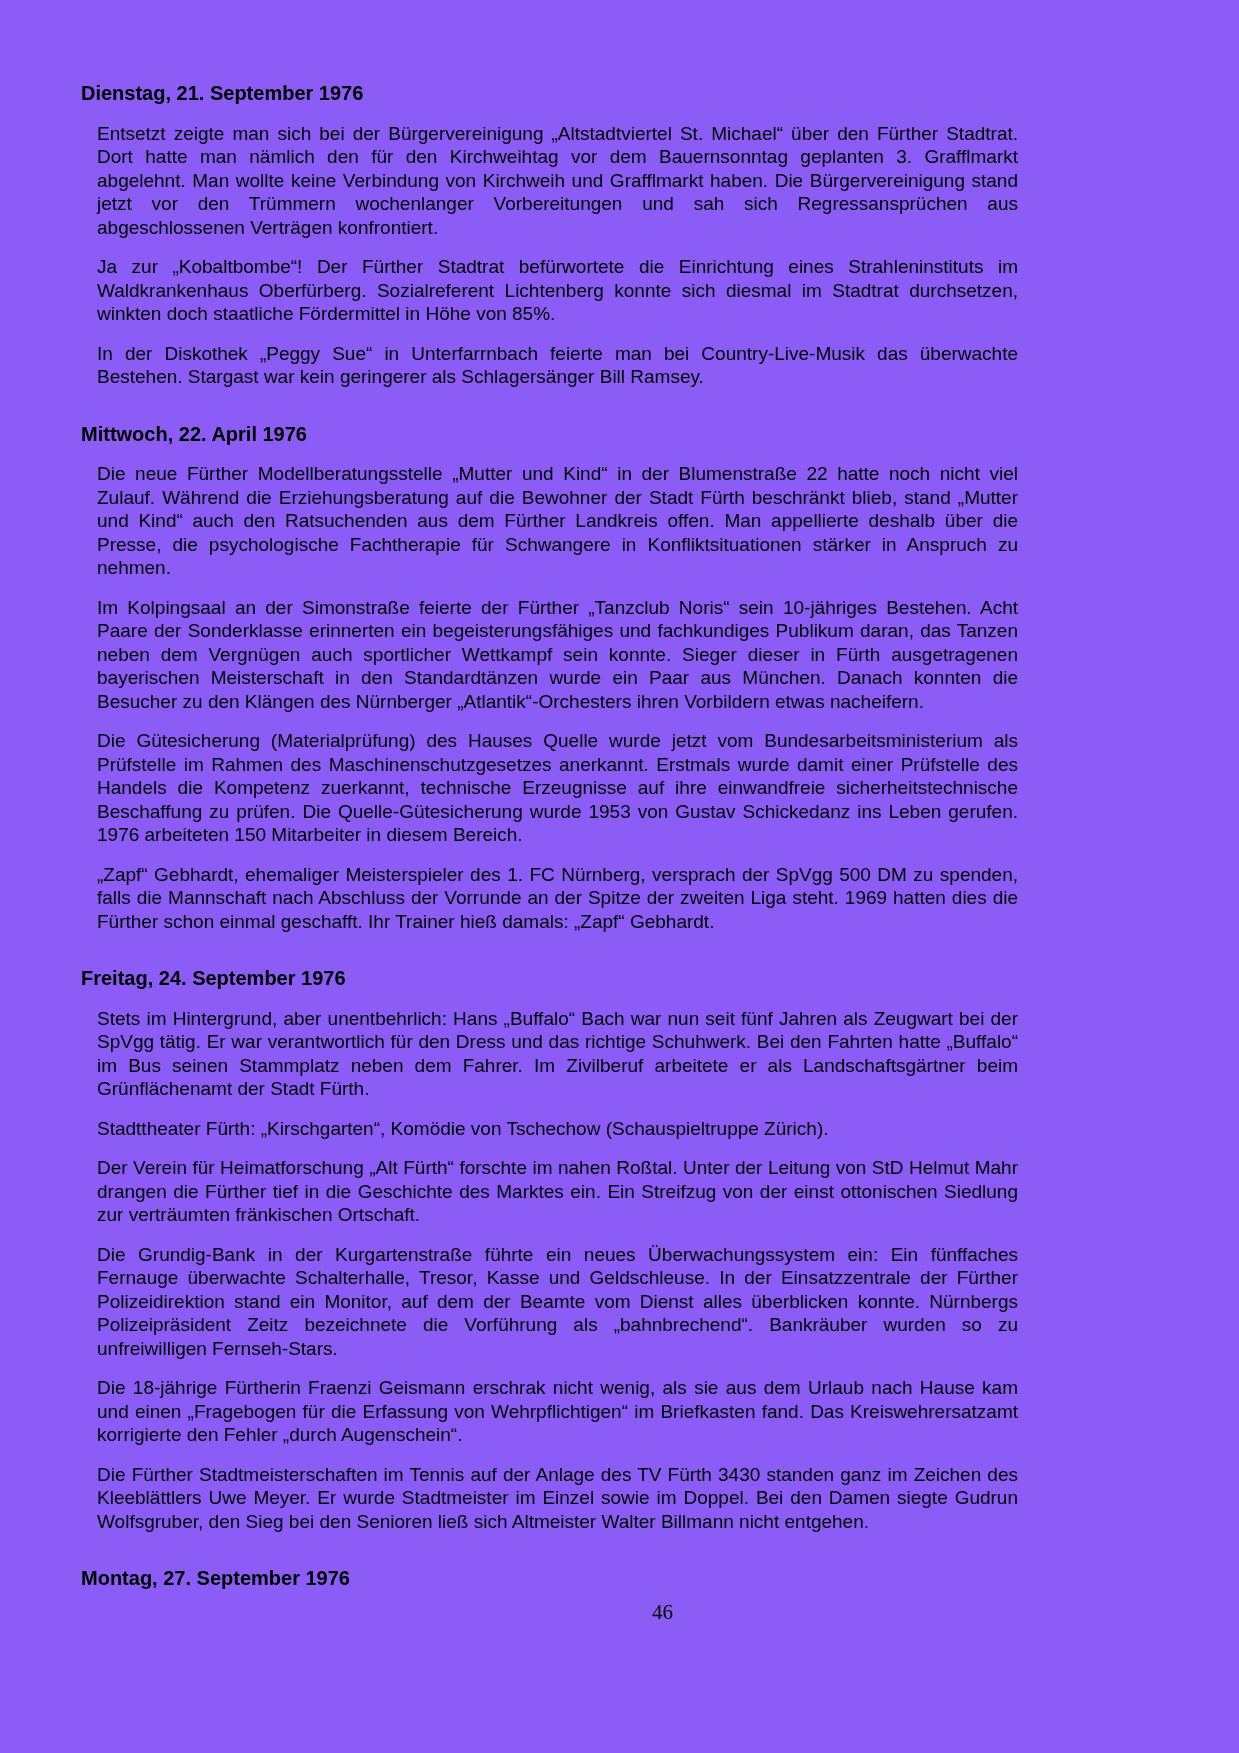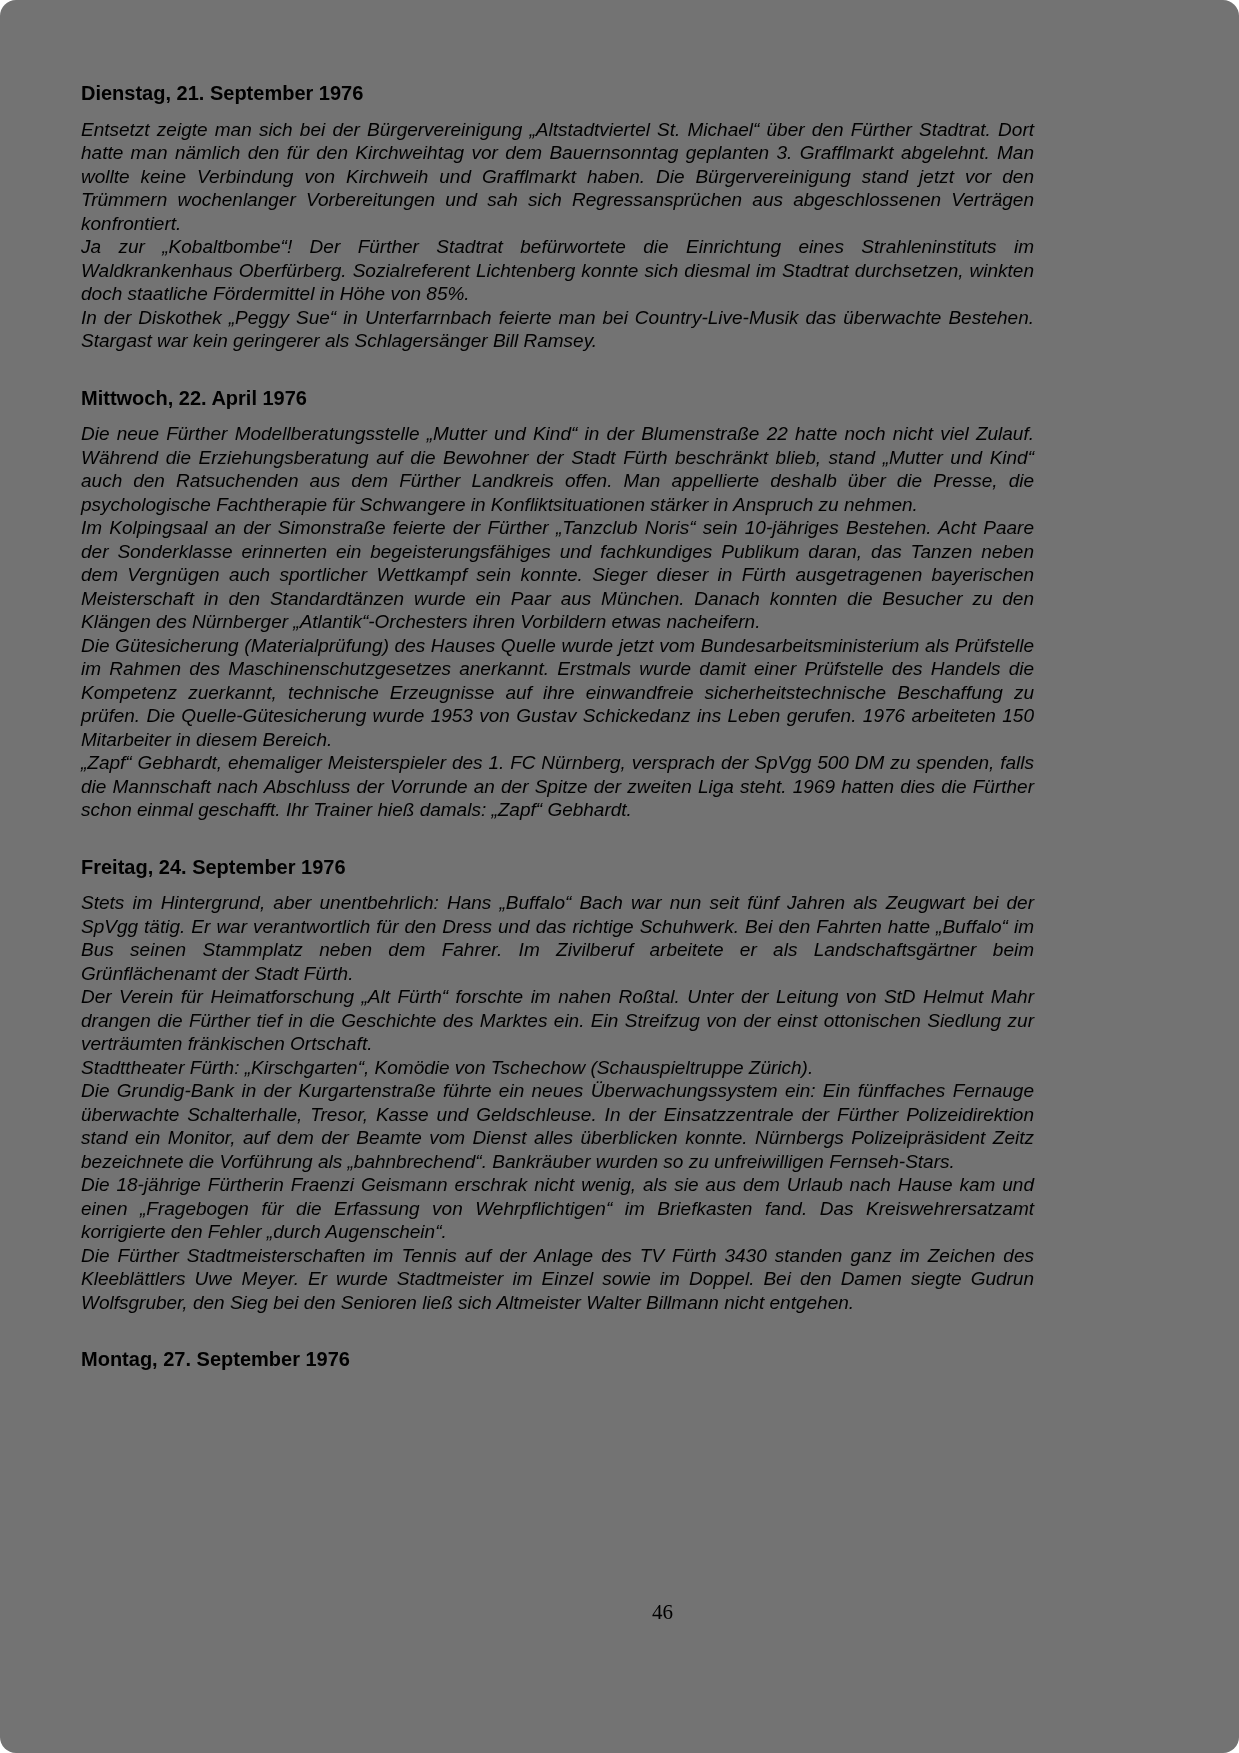--- a/index.html
+++ b/index.html
@@ -4,48 +4,46 @@
 <style>
   html, body {
     margin: 0;
     padding: 0;
     background: #ffffff;
   }
   .page {
     position: relative;
     width: 1239px;
     height: 1753px;
-    background: #737373;
+    background: #8b5cf6;
     color: #000000;
     font-family: "Liberation Sans", sans-serif;
     overflow: hidden;
-    border-radius: 16px;
   }
   .content {
     position: absolute;
     top: 82px;
     left: 81px;
     width: 953px;
   }
   .section h2 {
     font-size: 20px;
     line-height: 23.5px;
     font-weight: bold;
     margin: 34px 0 12px 0;
   }
   .section:first-child h2 {
     margin-top: 0;
   }
   .section p {
     font-size: 19px;
     line-height: 23.5px;
-    margin: 0;
+    margin: 16px;
     text-align: justify;
     text-justify: inter-word;
-    font-style: italic;
   }
   .page-number {
     position: absolute;
     top: 1600px;
     left: 0;
     width: 100%;
     text-align: center;
     font-family: "Liberation Serif", serif;
     font-size: 21px;
     color: #000000;
@@ -71,22 +69,22 @@
       </section>
 
   <section class="section">
   <p>Die Gütesicherung (Materialprüfung) des Hauses Quelle wurde jetzt vom Bundesarbeitsministerium als Prüfstelle im Rahmen des Maschinenschutzgesetzes anerkannt. Erstmals wurde damit einer Prüfstelle des Handels die Kompetenz zuerkannt, technische Erzeugnisse auf ihre einwandfreie sicherheitstechnische Beschaffung zu prüfen. Die Quelle-Gütesicherung wurde 1953 von Gustav Schickedanz ins Leben gerufen. 1976 arbeiteten 150 Mitarbeiter in diesem Bereich.</p>
         <p>„Zapf“ Gebhardt, ehemaliger Meisterspieler des 1. FC Nürnberg, versprach der SpVgg 500 DM zu spenden, falls die Mannschaft nach Abschluss der Vorrunde an der Spitze der zweiten Liga steht. 1969 hatten dies die Fürther schon einmal geschafft. Ihr Trainer hieß damals: „Zapf“ Gebhardt.</p>
       </section>
 
   <section class="section">
     <h2>Freitag, 24. September 1976</h2>
   <p>Stets im Hintergrund, aber unentbehrlich: Hans „Buffalo“ Bach war nun seit fünf Jahren als Zeugwart bei der SpVgg tätig. Er war verantwortlich für den Dress und das richtige Schuhwerk. Bei den Fahrten hatte „Buffalo“ im Bus seinen Stammplatz neben dem Fahrer. Im Zivilberuf arbeitete er als Landschaftsgärtner beim Grünflächenamt der Stadt Fürth.</p>
+        <p>Stadttheater Fürth: „Kirschgarten“, Komödie von Tschechow (Schauspieltruppe Zürich).</p>
         <p>Der Verein für Heimatforschung „Alt Fürth“ forschte im nahen Roßtal. Unter der Leitung von StD Helmut Mahr drangen die Fürther tief in die Geschichte des Marktes ein. Ein Streifzug von der einst ottonischen Siedlung zur verträumten fränkischen Ortschaft.</p>
-        <p>Stadttheater Fürth: „Kirschgarten“, Komödie von Tschechow (Schauspieltruppe Zürich).</p>
       </section>
 
   <section class="section">
   <p>Die Grundig-Bank in der Kurgartenstraße führte ein neues Überwachungssystem ein: Ein fünffaches Fernauge überwachte Schalterhalle, Tresor, Kasse und Geldschleuse. In der Einsatzzentrale der Fürther Polizeidirektion stand ein Monitor, auf dem der Beamte vom Dienst alles überblicken konnte. Nürnbergs Polizeipräsident Zeitz bezeichnete die Vorführung als „bahnbrechend“. Bankräuber wurden so zu unfreiwilligen Fernseh-Stars.</p>
         <p>Die 18-jährige Fürtherin Fraenzi Geismann erschrak nicht wenig, als sie aus dem Urlaub nach Hause kam und einen „Fragebogen für die Erfassung von Wehrpflichtigen“ im Briefkasten fand. Das Kreiswehrersatzamt korrigierte den Fehler „durch Augenschein“.</p>
         <p>Die Fürther Stadtmeisterschaften im Tennis auf der Anlage des TV Fürth 3430 standen ganz im Zeichen des Kleeblättlers Uwe Meyer. Er wurde Stadtmeister im Einzel sowie im Doppel. Bei den Damen siegte Gudrun Wolfsgruber, den Sieg bei den Senioren ließ sich Altmeister Walter Billmann nicht entgehen.</p>
       </section>
 
   <section class="section">
     <h2>Montag, 27. September 1976</h2>

